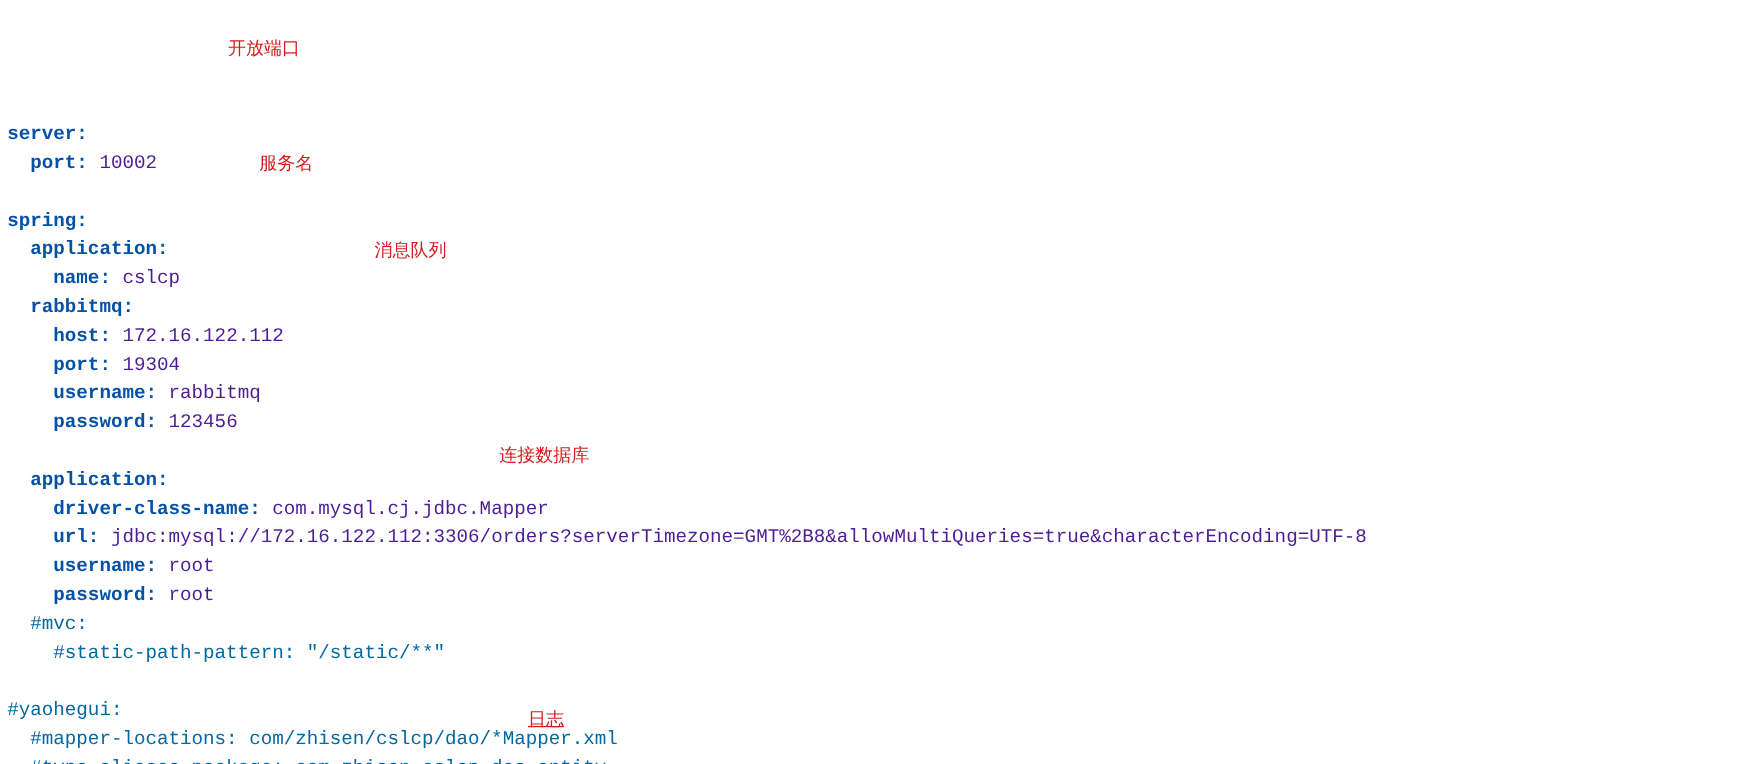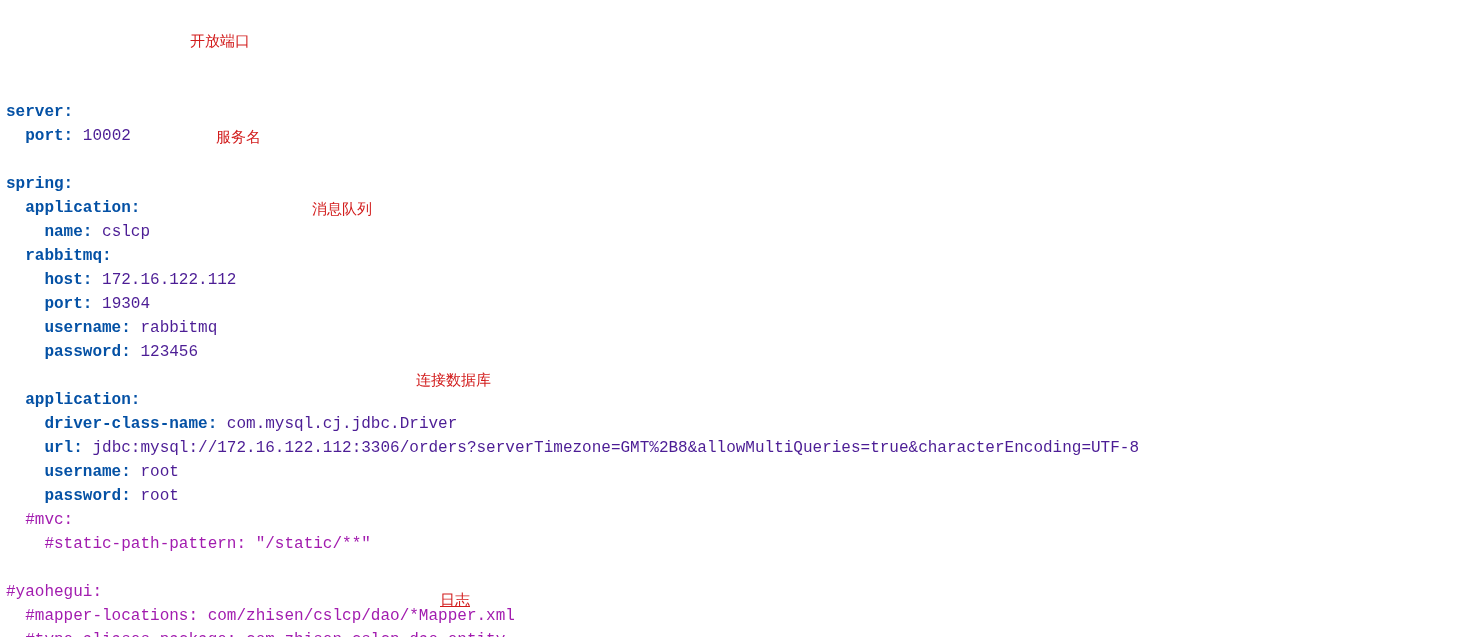--- a/index.html
+++ b/index.html
@@ -8,42 +8,42 @@
     background: #ffffff;
     font-family: Consolas, 'Courier New', monospace;
     font-size: 16px;
     line-height: 24px;
     color: #000;
     white-space: pre;
     position: relative;
   }
   .key { color: #0451a5; font-weight: bold; text-align: right; }
   .val { color: #4c1d95; }
-  .comment { color: #a21caf; }
+  .comment { color: #0369a1; }
   .ann { color: #d21c1c; font-family: "Microsoft YaHei", sans-serif; font-size: 15px; position: absolute; }
 </style>
 </head>
 <body>
 
 
 
 <div><span class="key">server:</span>
   <span class="key">port:</span> <span class="val">10002</span>
 
 <span class="key">spring:</span>
   <span class="key">application:</span>
     <span class="key">name:</span> <span class="val">cslcp</span>
   <span class="key">rabbitmq:</span>
     <span class="key">host:</span> <span class="val">172.16.122.112</span>
     <span class="key">port:</span> <span class="val">19304</span>
     <span class="key">username:</span> <span class="val">rabbitmq</span>
     <span class="key">password:</span> <span class="val">123456</span>
 
   <span class="key">application:</span>
-    <span class="key">driver-class-name:</span> <span class="val">com.mysql.cj.jdbc.Driver</span>
+    <span class="key">driver-class-name:</span> <span class="val">com.mysql.cj.jdbc.Mapper</span>
     <span class="key">url:</span> <span class="val">jdbc:mysql://172.16.122.112:3306/orders?serverTimezone=GMT%2B8&amp;allowMultiQueries=true&amp;characterEncoding=UTF-8</span>
     <span class="key">username:</span> <span class="val">root</span>
     <span class="key">password:</span> <span class="val">root</span>
   <span class="comment">#mvc:</span>
     <span class="comment">#static-path-pattern: "/static/**"</span>
 
 <span class="comment">#yaohegui:</span>
   <span class="comment">#mapper-locations: com/zhisen/cslcp/dao/*Mapper.xml</span>
   <span class="comment">#type-aliases-package: com.zhisen.cslcp.dao.entity</span>
   

